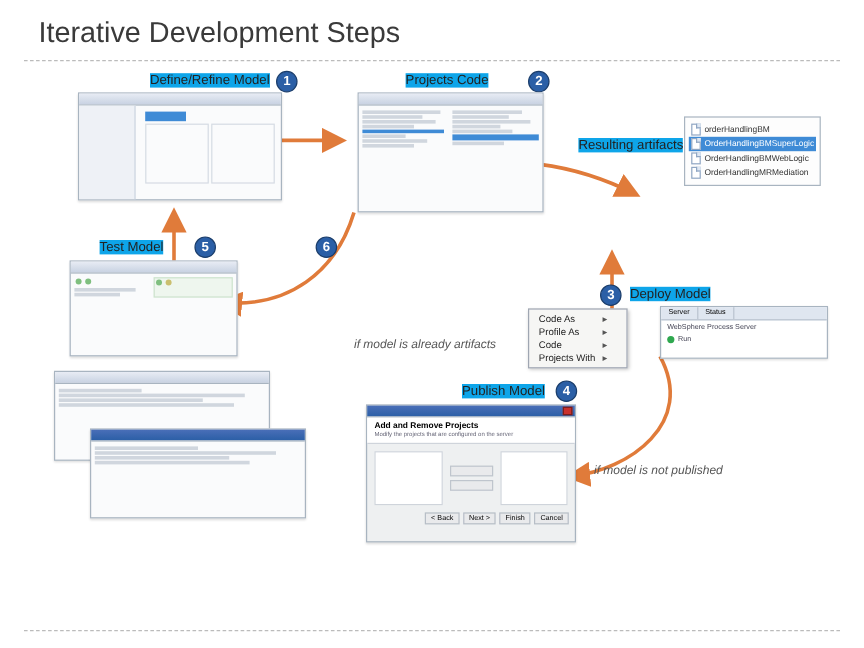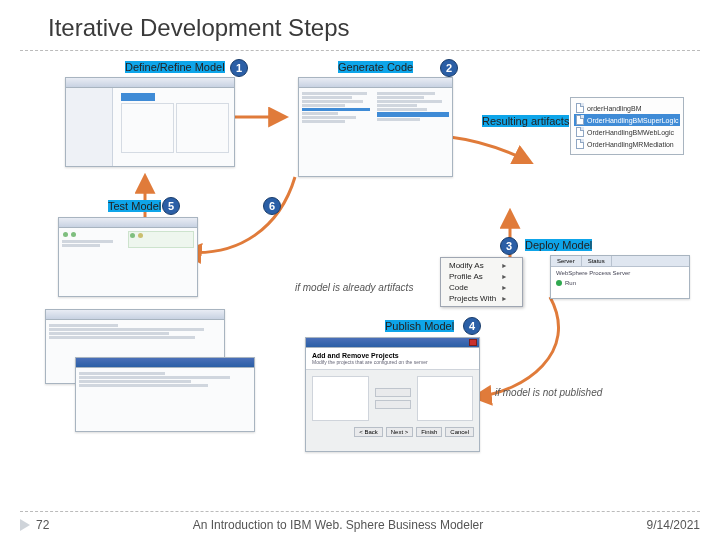--- a/index.html
+++ b/index.html
@@ -7,21 +7,21 @@
     width: 720px;
     height: 540px;
     font-family: Arial, sans-serif;
     background: #fff;
     position: relative;
     overflow: hidden;
   }
   .slide-title {
     font-size: 24px;
     color: #3a3a3a;
-    padding: 14px 0 4px 48px;
+    padding: 14px 0 4px 32px;
     font-weight: 400;
   }
   .dashed-line {
     border: none;
     border-top: 1px dashed #bbb;
     margin: 4px 20px 0 20px;
   }
   .stage {
     position: relative;
     width: 680px;
@@ -224,21 +224,21 @@
     <div class="thumb-sidebar"></div>
     <div class="thumb-body" style="margin-left:30%;">
       <div class="thumb-row" style="background:#3f8bd6; width:30%; height:8px; margin:2px;"></div>
       <div style="display:flex; gap:2px; margin:2px;">
         <div style="flex:1; height:50px; border:1px solid #d5dbe3;"></div>
         <div style="flex:1; height:50px; border:1px solid #d5dbe3;"></div>
       </div>
     </div>
   </div>
 
-  <div class="section-label" style="left:318px; top:4px;">Generate Code</div>
+  <div class="section-label" style="left:318px; top:4px;">Projects Code</div>
   <div class="num-badge" style="left:420px; top:2px;">2</div>
   <div class="thumb" style="left:278px; top:20px; width:155px; height:100px;">
     <div class="thumb-header"></div>
     <div class="thumb-body" style="display:flex; gap:3px;">
       <div style="flex:1;">
         <div class="thumb-row" style="width:90%;"></div>
         <div class="thumb-row" style="width:70%;"></div>
         <div class="thumb-row" style="width:85%;"></div>
         <div class="thumb-row" style="width:60%;"></div>
         <div class="thumb-row sel" style="width:95%;"></div>
@@ -273,21 +273,21 @@
         <span>OrderHandlingBMWebLogic</span>
       </div>
     <div class="artifact-row">
         <span class="file-icon"></span>
         <span>OrderHandlingMRMediation</span>
       </div>
   </div>
 
   <div class="num-badge" style="left:243px; top:140px;">6</div>
 
-  <div class="section-label" style="left:88px; top:143px;">Test Model</div>
+  <div class="section-label" style="left:63px; top:143px;">Test Model</div>
   <div class="num-badge" style="left:142px; top:140px;">5</div>
   <div class="thumb" style="left:38px; top:160px; width:140px; height:80px;">
     <div class="thumb-header"></div>
     <div class="thumb-body" style="display:flex; gap:2px;">
       <div style="flex:1;">
         <span class="thumb-dot" style="background:#7fbf7f;"></span>
         <span class="thumb-dot" style="background:#7fbf7f;"></span>
         <div class="thumb-row" style="width:80%;"></div>
         <div class="thumb-row" style="width:60%;"></div>
       </div>
@@ -314,21 +314,21 @@
       <div class="thumb-row" style="width:65%;"></div>
       <div class="thumb-row" style="width:75%;"></div>
     </div>
   </div>
 
   <div class="ital" style="left:275px; top:225px;">if model is already artifacts</div>
 
   <div class="num-badge" style="left:480px; top:180px;">3</div>
   <div class="section-label" style="left:505px; top:182px;">Deploy Model</div>
   <div class="ctx-menu" style="left:420px; top:200px;">
-    <div class="ctx-item"><span>Modify As</span><span class="arrow">▸</span></div>
+    <div class="ctx-item"><span>Code As</span><span class="arrow">▸</span></div>
     <div class="ctx-item"><span>Profile As</span><span class="arrow">▸</span></div>
     <div class="ctx-item"><span>Code</span><span class="arrow">▸</span></div>
     <div class="ctx-item"><span>Projects With</span><span class="arrow">▸</span></div>
   </div>
   <div class="server-thumb" style="left:530px; top:198px; width:140px; height:44px;">
     <div class="hdr">
       <span>Server</span>
       <span>Status</span>
     </div>
     <div class="body">
@@ -362,19 +362,13 @@
       <div style="font-size:6px; padding:1px 4px; background:#e9eaec; border:1px solid #b7bec7;">Cancel</div>
     </div>
   </div>
 
   <div class="ital" style="left:475px; top:330px;">if model is not published</div>
 
 </div>
 
 <div class="footer">
   <hr class="footer-line">
-  <div class="footer-row">
-    <span class="footer-arrow"></span>
-    <span class="footer-page">72</span>
-    <span class="footer-title">An Introduction to IBM Web. Sphere Business Modeler</span>
-    <span class="footer-date">9/14/2021</span>
-  </div>
 </div>
 
 </body></html>

